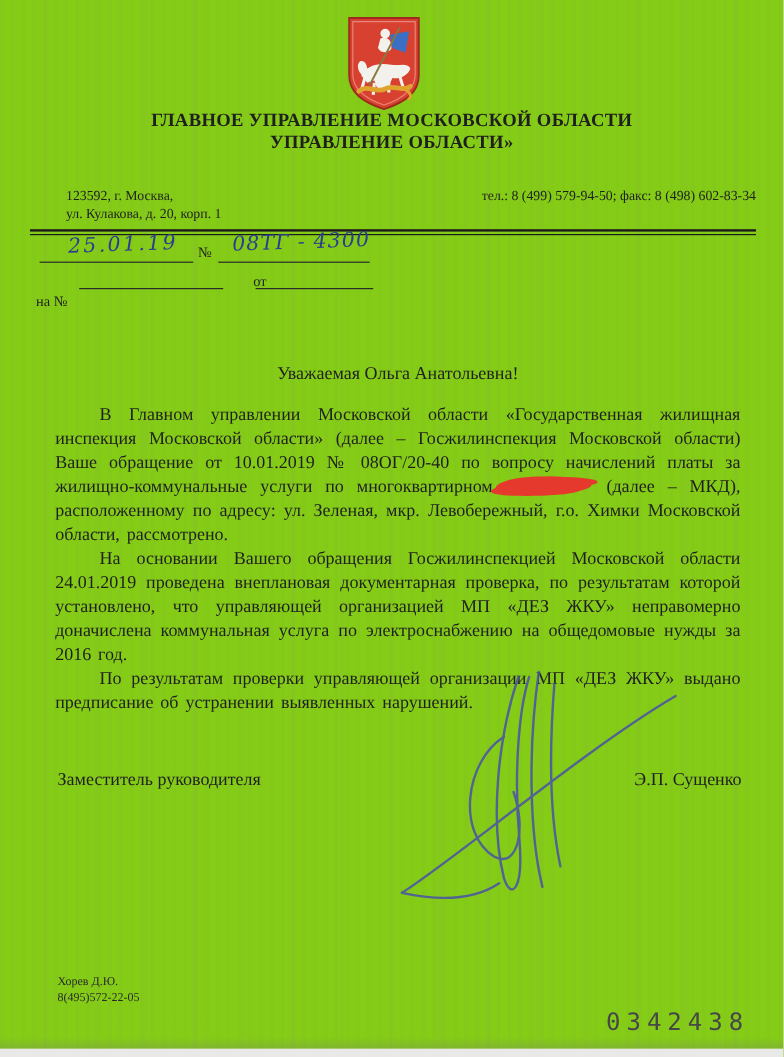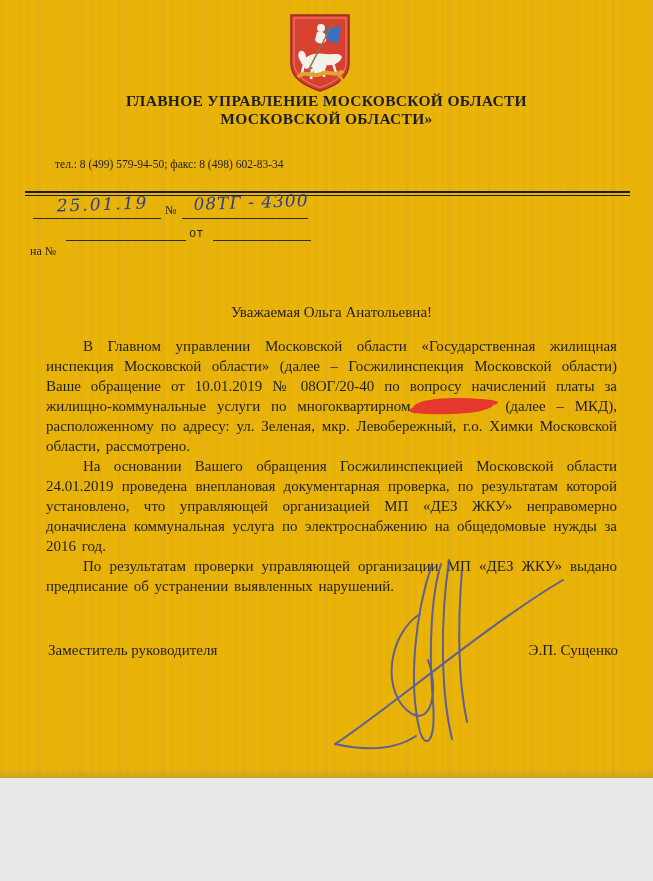--- a/index.html
+++ b/index.html
@@ -1,20 +1,20 @@
 <!DOCTYPE html>
 <html><head>
 <meta charset="utf-8">
 <style>
   html,body { margin:0; padding:0; background:#e9e9e7; }
   .page {
     position: relative;
-    width: 653px; height: 778px;
+    width: 653px; height: 874px;
     margin: 0 auto;
-    background: #eab308;
+    background: #84cc16;
     font-family: "Liberation Serif", serif;
     color: #1f1f1f;
     overflow: hidden;
   }
   
   .page::before {
     content:""; position:absolute; inset:0; pointer-events:none;
     background:
       repeating-linear-gradient(90deg, rgba(120,120,115,0.035) 0 3px, rgba(0,0,0,0) 3px 9px),
       repeating-linear-gradient(90deg, rgba(0,0,0,0) 0 37px, rgba(140,140,135,0.05) 37px 41px);
@@ -44,21 +44,21 @@
   .hw-number { position:absolute; left:186px; top:192px; width:130px; text-align:center;
     font-size:17px; letter-spacing:1px; transform:rotate(-2deg); white-space:nowrap; }
   .u-line { position:absolute; border-bottom:1.6px solid #2a2a2a; height:0; }
   .u1 { left:33px;  top:218px; width:128px; }
   .u2 { left:182px; top:218px; width:126px; }
   .u3 { left:66px;  top:240px; width:120px; }
   .u4 { left:213px; top:240px; width:98px;  }
   .ref-label { position:absolute; font-size:12px; color:#222; }
   .no-label  { left:165px; top:203px; }
   .na-label  { left:30px;  top:244px;font-family:Liberation Serif, serif; }
-  .ot-label  { left:189px; top:227px;font-family:Liberation Mono, monospace; }
+  .ot-label  { left:211px; top:227px; }
 
   .body-text { position:absolute; left:46px; top:302px; width:571px;
     font-size:15px; line-height:20px; }
   .salutation { text-align:center; margin:0 0 14px 0; }
   .para { text-align:justify; text-indent:37px; margin:0; word-spacing:2px; }
   .redaction { display:inline-block; width:80px; height:15px; margin:0 2px -2px 2px;
     background:#e4392c; border-radius:46% 54% 48% 52% / 62% 55% 50% 45%;
     box-shadow: -6px 3px 0 -2px #e4392c, 8px -2px 0 -3px #e4392c;
     transform:rotate(-1.5deg); }
 
@@ -93,24 +93,28 @@
     <path d="M29,19 C35,17 39,21 38,28 C34,32 29,31 27,27 Z" fill="#f3f1ec"></path>
 
     <path d="M45,10 L20,58" stroke="#8a7840" stroke-width="1.6"></path>
 
     <path d="M11,63 C18,57 26,65 33,61 C40,57 47,64 54,59" stroke="#e0a32e" stroke-width="4" fill="none" stroke-linecap="round"></path>
     <path d="M50,62 C54,64 56,68 52,70" stroke="#e0a32e" stroke-width="2.4" fill="none"></path>
   </svg>
 
   <div class="org-title">
     <div>ГЛАВНОЕ УПРАВЛЕНИЕ МОСКОВСКОЙ ОБЛАСТИ</div>
-    <div>МОСКОВСКОЙ ОБЛАСТИ»</div>
+    <div>УПРАВЛЕНИЕ ОБЛАСТИ»</div>
   </div>
 
   <div class="info-row">
+    <div class="addr">
+      <div>123592, г. Москва,</div>
+      <div>ул. Кулакова, д. 20, корп. 1</div>
+    </div>
     <div class="contacts">
       <div>тел.: 8 (499) 579-94-50; факс: 8 (498) 602-83-34</div>
     </div>
   </div>
 
   <div class="rule-double"></div>
 
   <div class="hw hw-date">25.01.19</div>
   <div class="u-line u1"></div>
   <div class="ref-label no-label">№</div>

